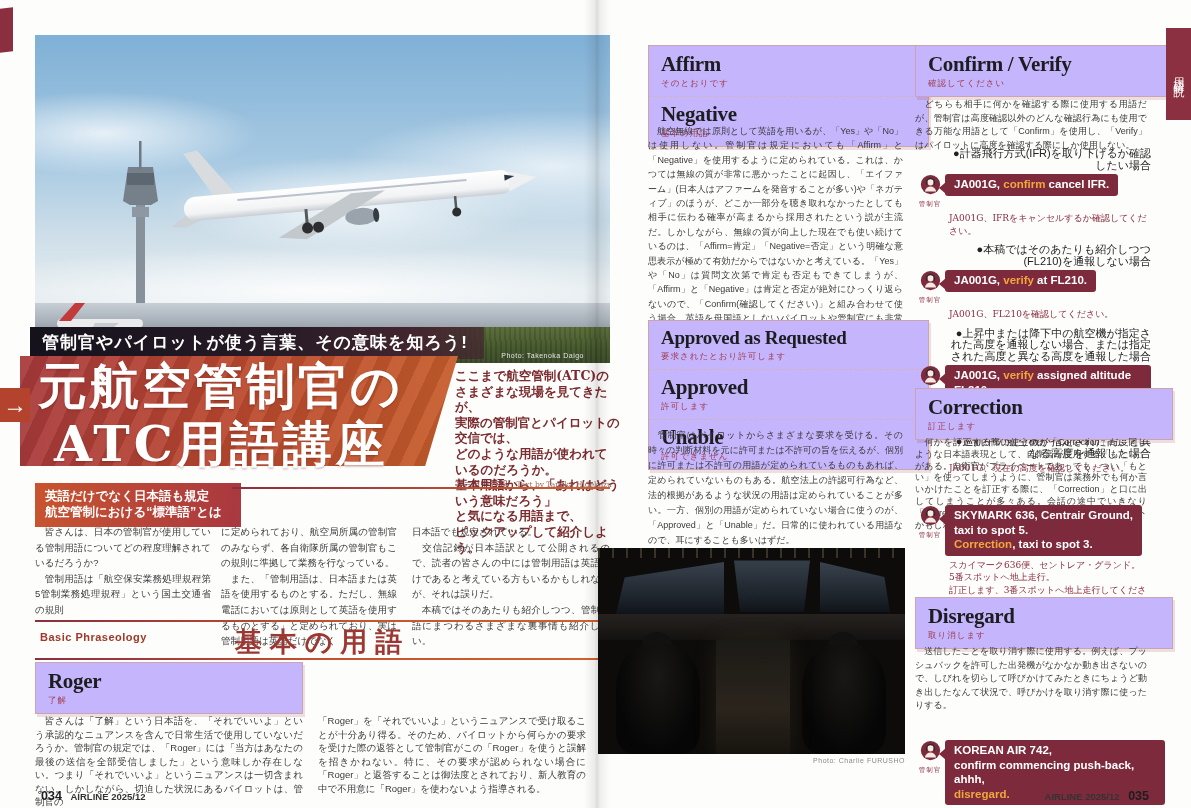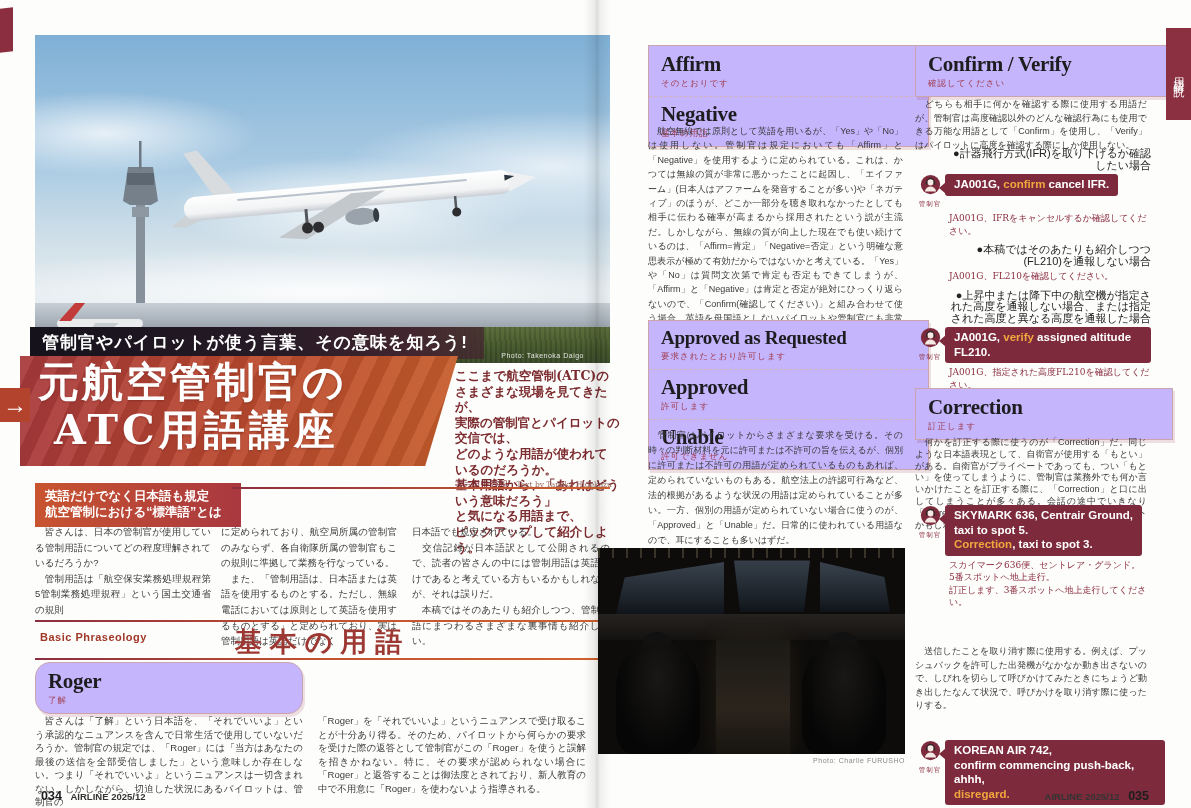--- a/index.html
+++ b/index.html
@@ -32,21 +32,21 @@
   .hero-credit{right:26px;bottom:4px;color:rgba(255,255,255,.85);font-size:7px;letter-spacing:.5px;}
   
   .kicker{left:30px;top:327px;padding:4px 16px 5px 12px;color:#fff;font-weight:bold;font-size:17px;letter-spacing:1px;
     background:linear-gradient(90deg,#15121c 0%,#271b26 55%,#43262f 85%,rgba(67,38,47,.75) 100%);text-align:right;}
   .title-block{left:20px;top:356px;width:438px;height:110px;
     background:
       repeating-linear-gradient(115deg,rgba(255,255,255,.06) 0 13px,rgba(0,0,0,.07) 13px 26px),
       linear-gradient(96deg,#a83a3c 0%,#b9472f 45%,#c75d2b 100%);
     clip-path:polygon(0 0,100% 0,92.5% 100%,0 100%);}
   .title-text{left:38px;top:358px;color:#fff;font-family:"DejaVu Serif","Liberation Serif",serif;
-    font-weight:bold;font-size:41px;line-height:1.18;letter-spacing:3px;text-shadow:0 1px 2px rgba(90,20,20,.35);}
+    font-weight:bold;font-size:49px;line-height:1.18;letter-spacing:3px;text-shadow:0 1px 2px rgba(90,20,20,.35);}
   .title-text .l2{padding-left:16px;letter-spacing:4px;}
   .arrow-chip{left:0;top:388px;width:30px;height:34px;background:#b4432e;display:flex;align-items:center;justify-content:center;
     color:#fff;font-size:24px;font-weight:bold;}
   .corner-mark{left:0;top:8px;width:13px;height:44px;background:#8b2e3f;transform:skewY(-6deg);}
   
   .lead{left:455px;top:368px;width:165px;color:#7c2b2e;font-family:"DejaVu Serif","Liberation Serif",serif;
     font-size:12.5px;line-height:15.6px;white-space:pre-line;font-weight:bold;}
   .byline{left:455px;top:478px;color:#7c2b2e;font-family:"DejaVu Serif","Liberation Serif",serif;font-size:9px;}
   .byline .en{color:#9a6a62;font-size:7.5px;margin-left:6px;}
   
@@ -61,21 +61,21 @@
   .divider-bot{left:35px;top:658px;width:575px;height:2px;background:linear-gradient(90deg,#8b2e3f,#c4512f,#d2622e);}
   .divider-en{left:40px;top:631px;color:#a03828;font-weight:bold;font-size:11px;letter-spacing:.5px;}
   .divider-jp{left:35px;top:624px;width:575px;text-align:center;color:#9c3732;
     font-family:"DejaVu Serif","Liberation Serif",serif;font-weight:bold;font-size:27px;letter-spacing:8px;}
   
   .term-box{background:#c4b5fd;border:1px solid #cba4ad;box-shadow:2px 3px 0 rgba(139,46,63,.14);padding:7px 12px 6px 12px;font-family:Liberation Serif, serif;}
   .term{font-weight:bold;font-size:21px;letter-spacing:-.3px;color:#1d1d1f;line-height:1.05;}
   .reading{font-size:8.5px;color:#a13b4c;margin-top:3px;letter-spacing:1px;}
   .term-sep{border-top:1px dashed #d4b2ba;margin:6px -12px;}
   
-  .roger-box{left:35px;top:662px;width:242px;border-radius:15px;}
+  .roger-box{left:35px;top:662px;width:242px;}
   .roger-col{top:714px;width:268px;font-size:9.5px;line-height:13.5px;}
   .rc1{left:35px;} .rc2{left:318px;}
   
   .an-box{left:648px;top:45px;width:255px;}
   .an-body{left:648px;top:124px;width:255px;font-size:9px;line-height:14.4px;}
   .ap-box{left:648px;top:320px;width:255px;}
   .ap-body{left:648px;top:428px;width:255px;font-size:9px;line-height:15px;}
   
   .cockpit{left:598px;top:548px;width:307px;height:206px;background:#0d0c0b;overflow:hidden;}
   .cp-win{position:absolute;background:linear-gradient(180deg,#39424d,#1b2128 75%,#10141a);}
@@ -282,20 +282,34 @@
             </svg>
           <div class="speaker-label">管制官</div>
         </div>
         <div class="bubble"><span>JA001G, </span><span class="hl">confirm</span><span> cancel IFR.</span></div>
       </div>
       <div class="trans">JA001G、IFRをキャンセルするか確認してください。</div>
     </div>
 
     <div class="bullet">
       <div class="cond">●本稿ではそのあたりも紹介しつつ(FL210)を通報しない場合</div>
+      <div class="brow">
+        <div class="speaker">
+          <svg width="21" height="21" viewBox="0 0 24 24">
+              <circle cx="12" cy="12" r="11" fill="#7d2b3c"></circle>
+              <circle cx="12" cy="9.5" r="3.6" fill="#f5e9e3"></circle>
+              <path d="M5.5 20c.8-4 3.6-5.6 6.5-5.6s5.7 1.6 6.5 5.6z" fill="#f5e9e3"></path>
+              <path d="M7.6 9.5a4.4 4.4 0 0 1 8.8 0" fill="none" stroke="#2b2b2b" stroke-width="1.4"></path>
+              <rect x="6.7" y="8.8" width="1.8" height="3.4" rx=".9" fill="#2b2b2b"></rect>
+              <rect x="15.5" y="8.8" width="1.8" height="3.4" rx=".9" fill="#2b2b2b"></rect>
+            </svg>
+          <div class="speaker-label">管制官</div>
+        </div>
+        <div class="bubble"><span>JA001G, </span><span class="hl">verify</span><span> at FL210.</span></div>
+      </div>
       <div class="trans">JA001G、FL210を確認してください。</div>
     </div>
 
     <div class="bullet">
       <div class="cond">●上昇中または降下中の航空機が指定された高度を通報しない場合、または指定された高度と異なる高度を通報した場合</div>
       <div class="brow">
         <div class="speaker">
           <svg width="21" height="21" viewBox="0 0 24 24">
               <circle cx="12" cy="12" r="11" fill="#7d2b3c"></circle>
               <circle cx="12" cy="9.5" r="3.6" fill="#f5e9e3"></circle>
@@ -339,20 +353,24 @@
         <span class="bline"><span>SKYMARK 636, Centrair Ground,</span></span>
         <span class="bline"><span>taxi to spot 5.</span></span>
         <span class="bline"><span class="hl">Correction</span><span>, taxi to spot 3.</span></span>
       </div>
     </div>
     <div class="trans">スカイマーク636便、セントレア・グランド。
 5番スポットへ地上走行。
 訂正します、3番スポットへ地上走行してください。</div>
   </div>
 
+  <div class="abs term-box dis-box">
+    <div class="term">Disregard</div>
+    <div class="reading">取り消します</div>
+  </div>
   <div class="abs bodytxt dis-body">　送信したことを取り消す際に使用する。例えば、プッシュバックを許可した出発機がなかなか動き出さないので、しびれを切らして呼びかけてみたときにちょうど動き出したなんて状況で、呼びかけを取り消す際に使ったりする。</div>
   <div class="abs dis-bubble">
     <div class="brow">
       <div class="speaker">
         <svg width="21" height="21" viewBox="0 0 24 24">
             <circle cx="12" cy="12" r="11" fill="#7d2b3c"></circle>
             <circle cx="12" cy="9.5" r="3.6" fill="#f5e9e3"></circle>
             <path d="M5.5 20c.8-4 3.6-5.6 6.5-5.6s5.7 1.6 6.5 5.6z" fill="#f5e9e3"></path>
             <path d="M7.6 9.5a4.4 4.4 0 0 1 8.8 0" fill="none" stroke="#2b2b2b" stroke-width="1.4"></path>
             <rect x="6.7" y="8.8" width="1.8" height="3.4" rx=".9" fill="#2b2b2b"></rect>

